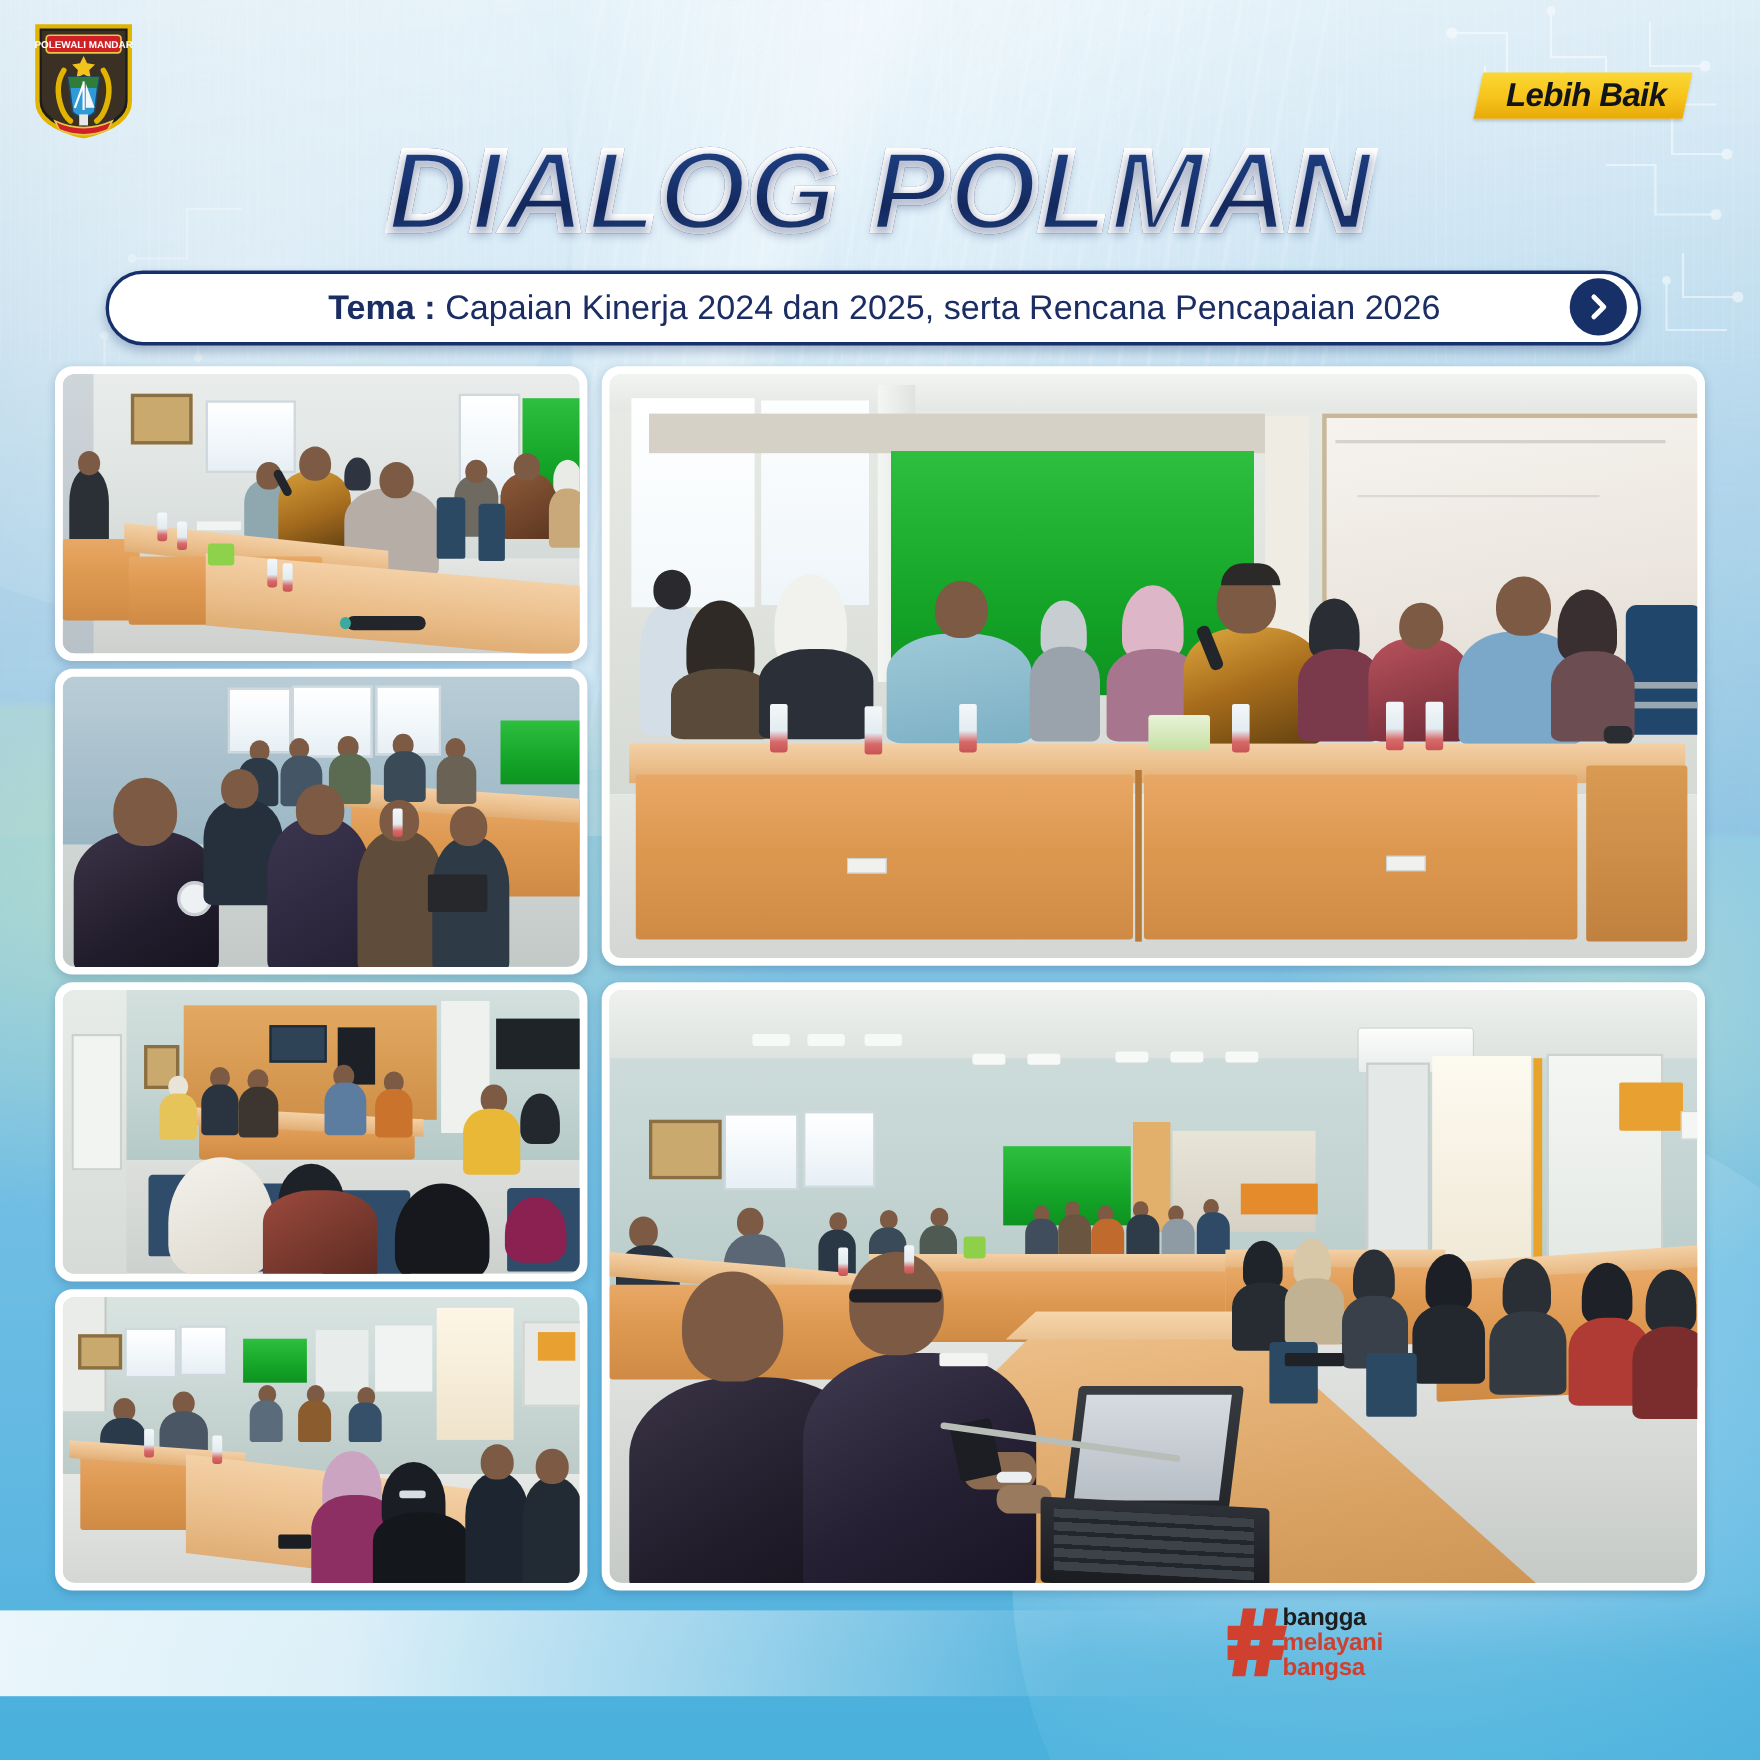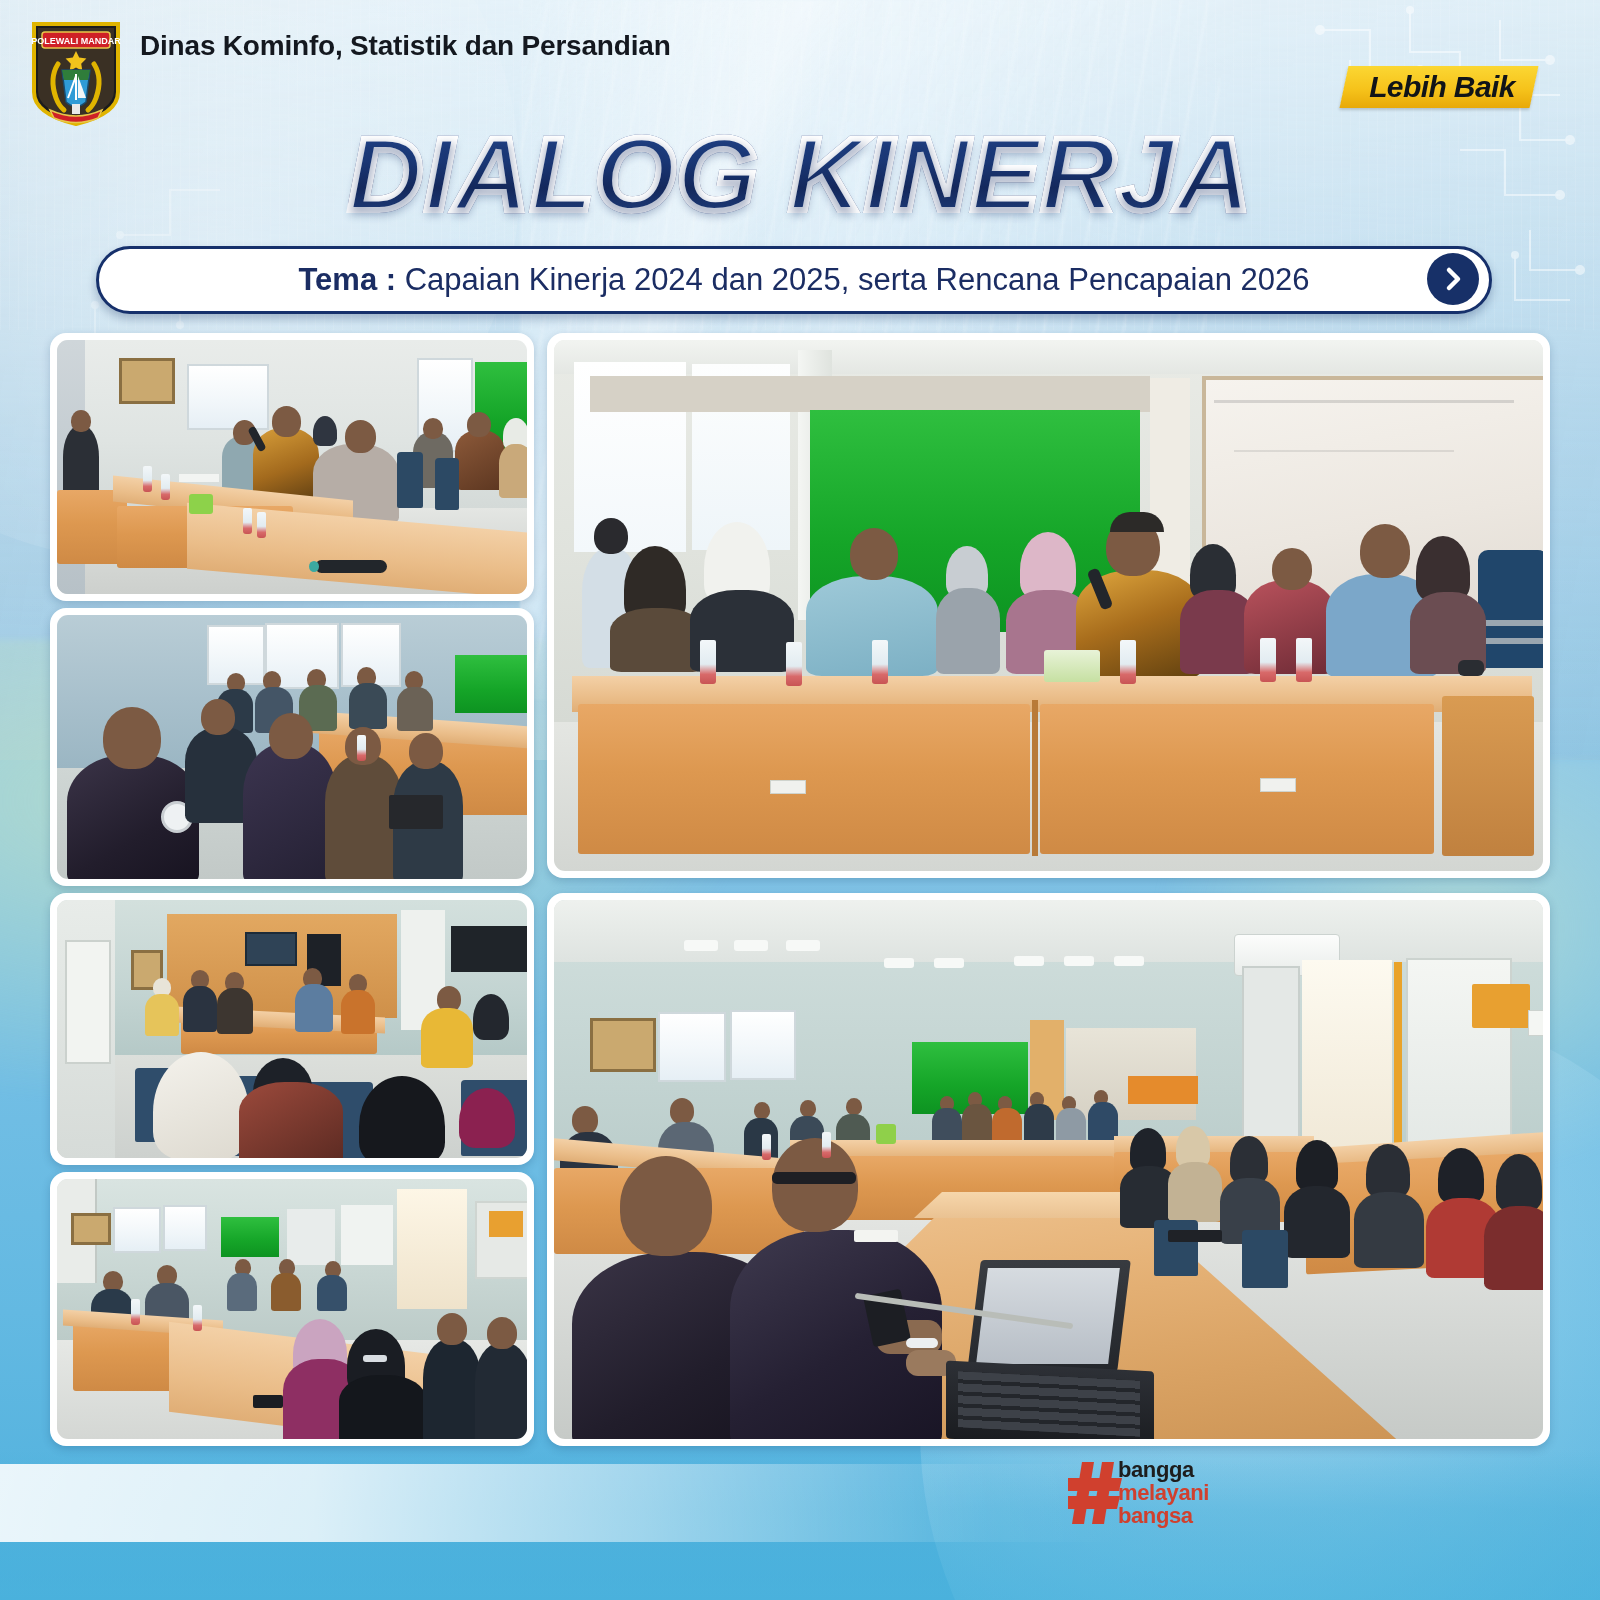--- a/index.html
+++ b/index.html
@@ -178,21 +178,21 @@
   
   .footer-band{
     position:absolute;left:0;bottom:58px;width:1120px;height:78px;
     background:linear-gradient(90deg, rgba(255,255,255,.88) 0%, rgba(255,255,255,.80) 28%, rgba(255,255,255,.45) 58%, rgba(255,255,255,.05) 88%, rgba(255,255,255,0) 100%);
   }
   .footer-date{
     position:absolute;left:36px;bottom:78px;
     font-size:35px;font-weight:bold;color:#1b2c63;letter-spacing:-.3px;
     text-shadow:0 2px 3px rgba(255,255,255,.75);white-space:nowrap;
   }
-  .bangga{position:absolute;left:1068px;bottom:70px;width:140px;height:74px;}
+  .bangga{position:absolute;left:1116px;bottom:70px;width:140px;height:74px;}
   .bangga-hash{position:absolute;left:0;top:6px;width:56px;height:62px;}
   .bangga-words{position:absolute;left:50px;top:2px;line-height:23px;white-space:nowrap;}
   .bw1{font-size:22px;font-weight:bold;color:#1d1d1d;letter-spacing:-.4px;}
   .bw2{font-size:22px;font-weight:bold;color:#d0402e;letter-spacing:-.4px;}
   .bw3{font-size:22px;font-weight:bold;color:#d0402e;letter-spacing:-.4px;}
 
   .berakhlak{position:absolute;left:1282px;bottom:62px;width:240px;height:84px;}
   .ber-main{
     position:absolute;left:0;top:0;font-size:42px;font-weight:bold;color:#c9372c;
     letter-spacing:-1px;line-height:46px;white-space:nowrap;
@@ -262,31 +262,30 @@
       <path d="M30 46 q-9 14 -2 34 q3 8 8 12" stroke="#e0b400" stroke-width="5" fill="none" stroke-linecap="round"></path>
       <path d="M66 46 q9 14 2 34 q-3 8 -8 12" stroke="#e0b400" stroke-width="5" fill="none" stroke-linecap="round"></path>
       <path d="M34 52 H62 L58 84 Q48 93 38 84 Z" fill="#2f9bd6" stroke="#1b4a6b" stroke-width="1.5"></path>
       <path d="M34 52 H62 L60 62 H36 Z" fill="#2f7d3a"></path>
       <path d="M48 56 L48 82 M48 58 L40 80 Z" stroke="#ffffff" stroke-width="2" fill="#ffffff"></path>
       <path d="M50 58 L58 80 L50 80 Z" fill="#f2f6f8"></path>
       <rect x="44" y="86" width="8" height="10" fill="#e8e8e8"></rect>
       <path d="M22 92 Q48 104 74 92 L70 100 Q48 109 26 100 Z" fill="#cf2026" stroke="#e8c64a" stroke-width="1.5"></path>
     </svg>
     <div class="hdr-text">
-      <div class="hdr-line1">Dinas Kominfo, Statistik dan Persandian</div>
     </div>
 
     <div class="polman">
       <div class="polman-band"></div>
       <div class="polman-bottom">Lebih Baik</div>
     </div>
   </div>
 
   <div class="title">
-    <span class="title-inner">DIALOG KINERJA</span>
+    <span class="title-inner">DIALOG POLMAN</span>
   </div>
 
   <div class="theme-bar">
     <div class="theme-text">
       <b>Tema :</b>
       <span>Capaian Kinerja 2024 dan 2025, serta Rencana Pencapaian 2026</span>
     </div>
     <div class="theme-arrow">
       <svg width="26" height="26" viewBox="0 0 26 26">
           <path d="M9 4 L18 13 L9 22" stroke="#ffffff" stroke-width="4.5" fill="none" stroke-linecap="round" stroke-linejoin="round"></path>

